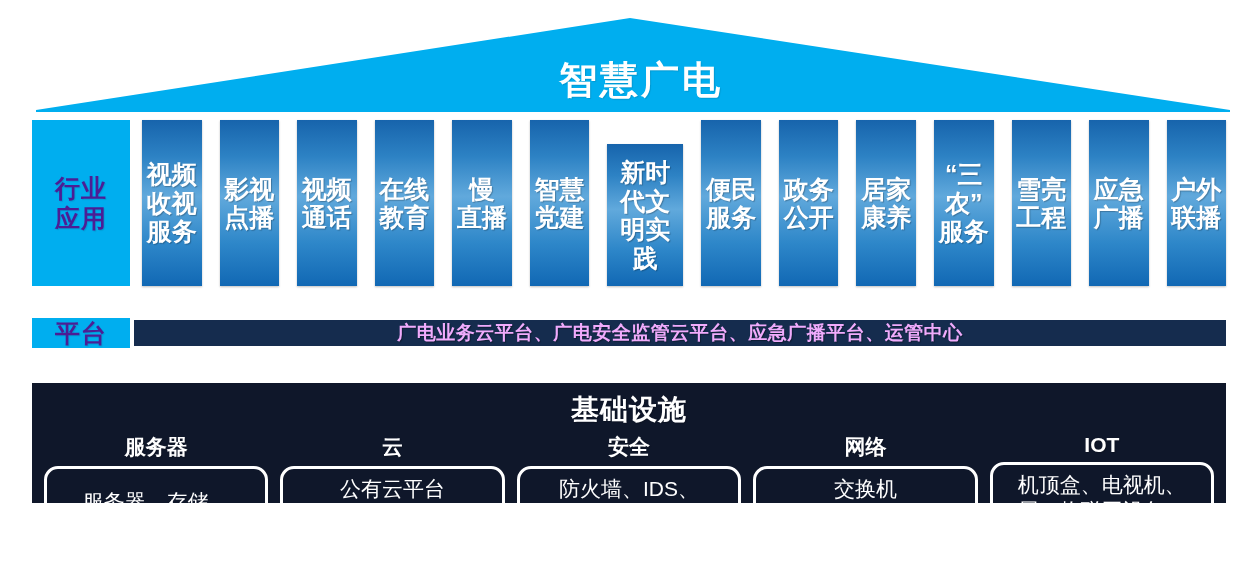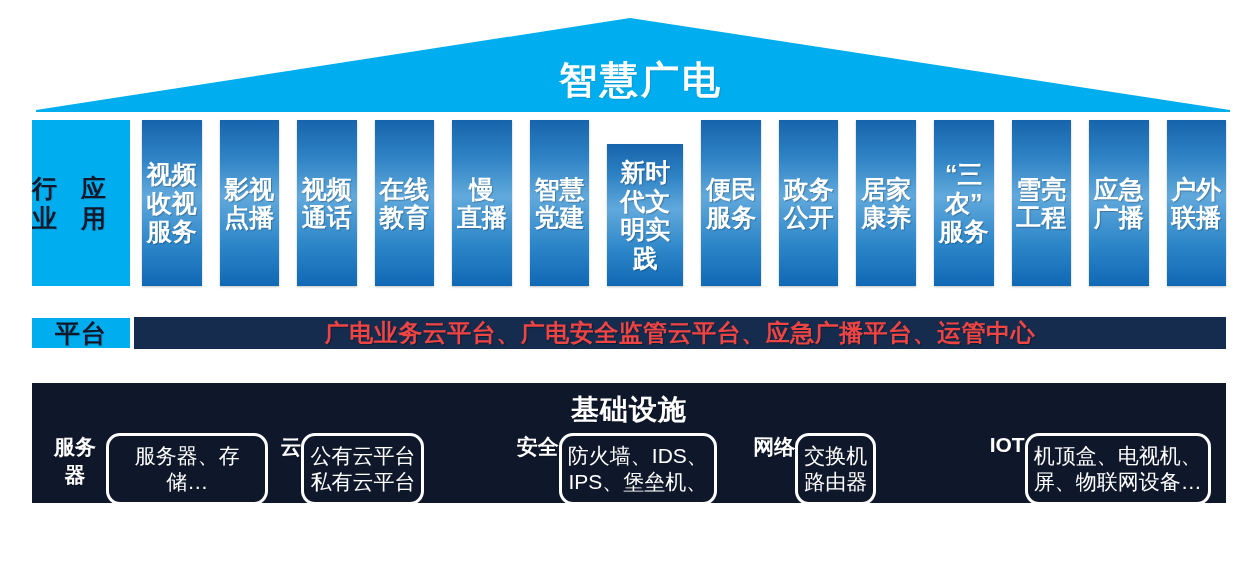--- a/index.html
+++ b/index.html
@@ -48,25 +48,25 @@
     top: 120px;
     width: 1194px;
     height: 166px;
     display: flex;
     align-items: stretch;
   }
   .row-label {
     width: 98px;
     flex: 0 0 98px;
     background: #00AEEF;
-    color: #0f172a;
+    color: #4c1d95;
     font-size: 25px;
     font-weight: bold;
     display: flex;
-    flex-direction: row;
+    flex-direction: column;
     align-items: center;
     justify-content: center;
     line-height: 1.22;
     text-shadow: 1px 1px 1px rgba(0,0,0,0.10);
     letter-spacing: 1px;
   }
   .app-tiles {
     flex: 1 1 auto;
     display: flex;
     margin-left: 12px;
@@ -105,22 +105,22 @@
     display: flex;
     align-items: center;
   }
   .platform-bar {
     flex: 1 1 auto;
     margin-left: 4px;
     background: #152C4E;
     display: flex;
     align-items: center;
     justify-content: center;
-    color: #ef4444;
-    font-size: 24px;
+    color: #f0abfc;
+    font-size: 19px;
     font-weight: bold;
     text-shadow: 1px 1px 1px rgba(0,0,0,0.35);
     letter-spacing: 0.5px;
   }
 
   
   .infra {
     position: absolute;
     left: 32px;
     top: 383px;
@@ -138,21 +138,21 @@
     letter-spacing: 1px;
   }
   .infra-cols {
     display: flex;
     padding: 4px 12px 0 12px;
     gap: 12px;
   }
   .infra-col {
     flex: 1 1 0;
     display: flex;
-    flex-direction: row;
+    flex-direction: column;
     align-items: stretch;
   }
   .infra-col-title {
     text-align: center;
     color: #ffffff;
     font-size: 21px;
     font-weight: bold;
     margin-bottom: 5px;
     text-shadow: 1px 1px 1px rgba(0,0,0,0.20);
   }

